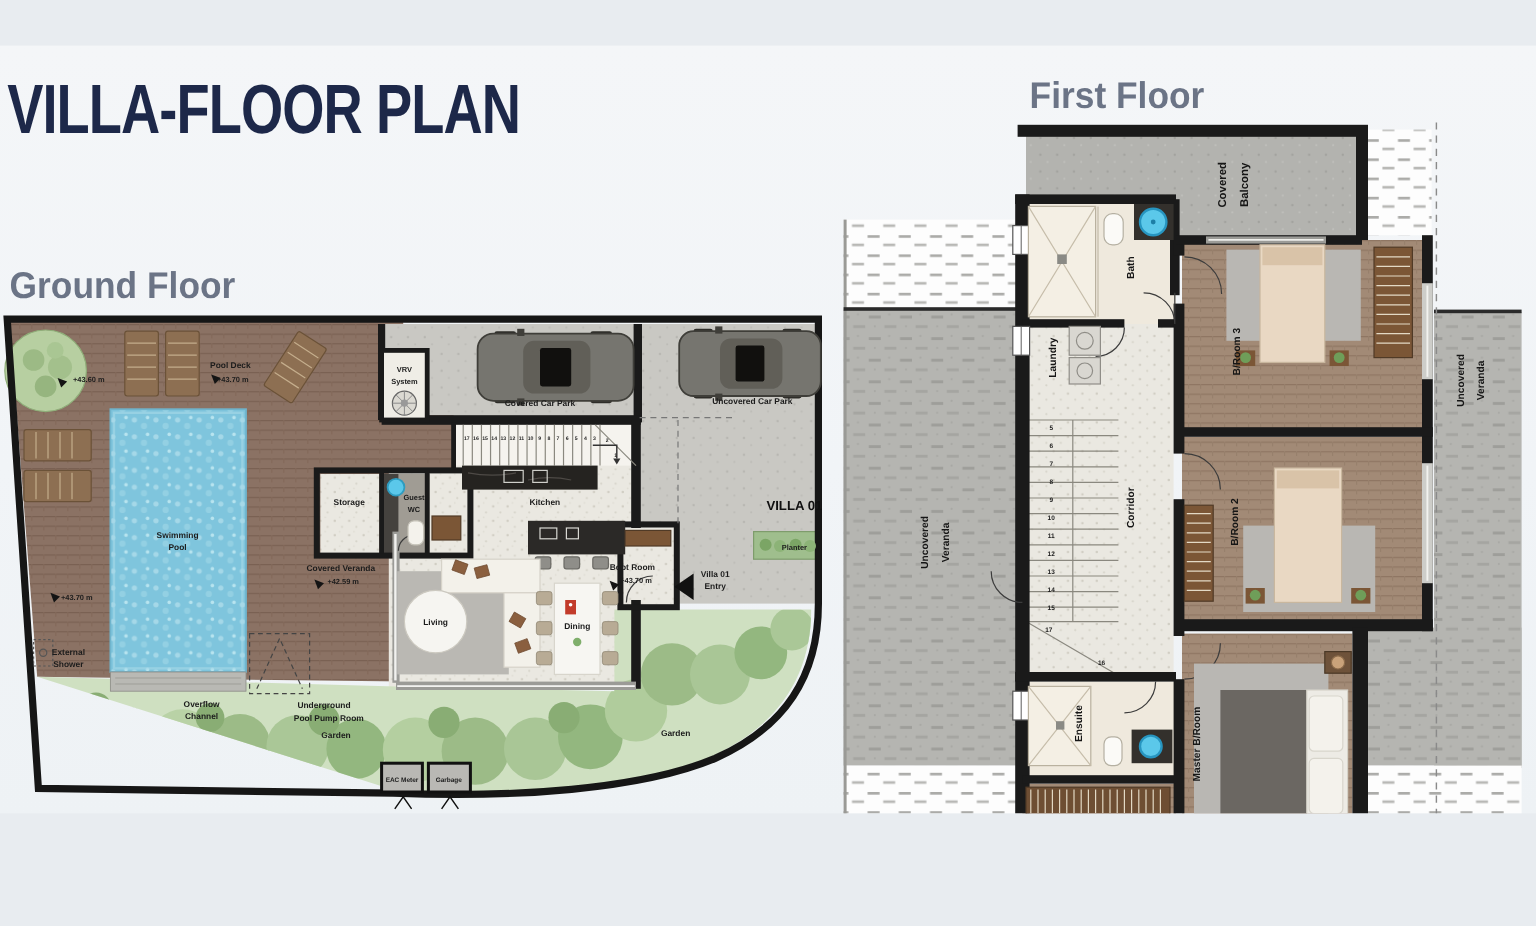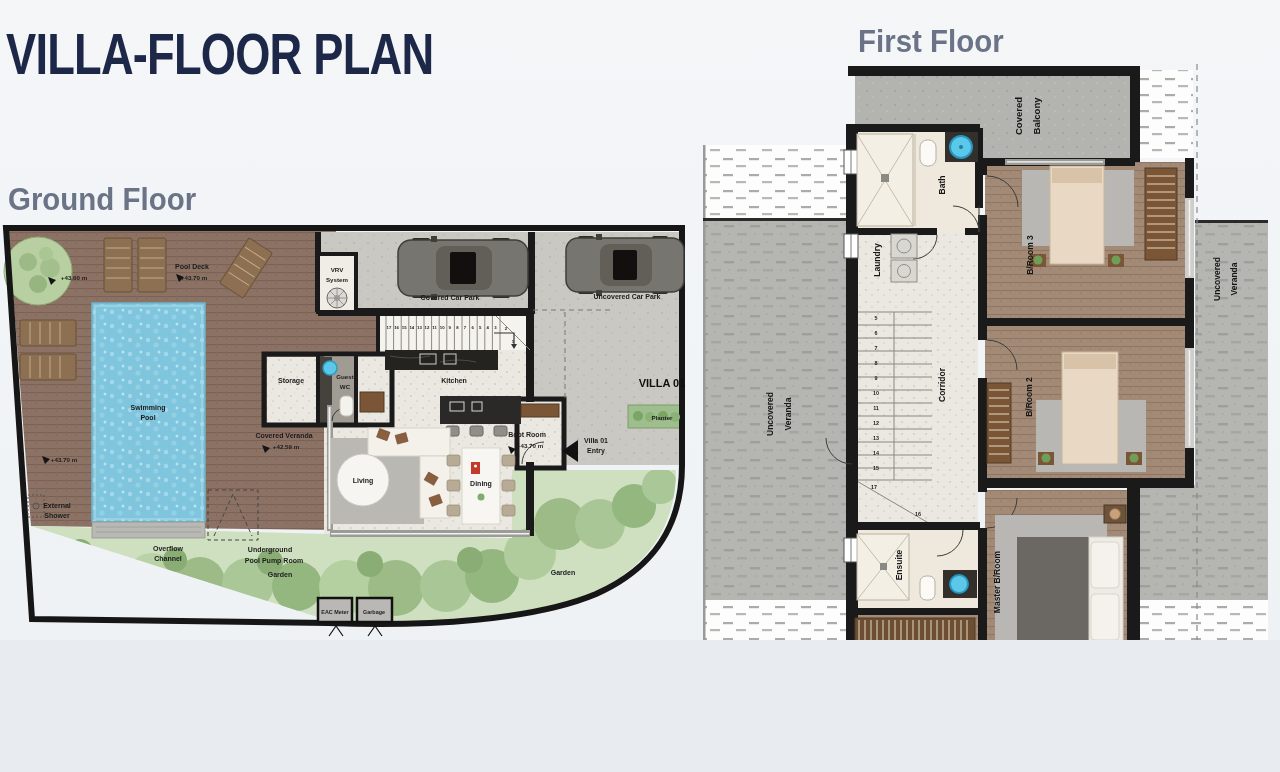--- a/index.html
+++ b/index.html
@@ -1,18 +1,18 @@
 <!DOCTYPE html>
 <html><head>
 <meta charset="utf-8">
 <style>
   html,body{margin:0;padding:0;background:#e8ecf0;}
   #stage{position:relative;width:1280px;height:640px;overflow:hidden;
          background:linear-gradient(180deg,#f4f6f8 0%,#f1f4f7 55%,#eef2f5 100%);
-         font-family:"Liberation Sans",sans-serif;}
+         font-family:"Liberation Sans",sans-serif;margin-top:38px;}
   .water{position:absolute;left:0;top:640px;width:1280px;height:132px;
          background:linear-gradient(180deg,#eaf1f6 0%,#dde8f1 45%,#d7e4ee 100%);}
   .title{position:absolute;left:6px;top:20px;font-size:58px;font-weight:800;color:#1d2849;
          letter-spacing:-1px;transform:scaleX(.78);transform-origin:left top;white-space:nowrap;}
   .fheading{position:absolute;font-size:31px;font-weight:700;color:#6b7486;
          transform:scaleX(.95);transform-origin:left top;white-space:nowrap;}
   #gfh{left:8px;top:182px;} #ffh{left:858px;top:24px;}
   svg{position:absolute;}
   svg text{font-family:"Liberation Sans",sans-serif;}
   .l7{font-size:7px;font-weight:700;fill:#1c1c1c;text-anchor:middle;}

